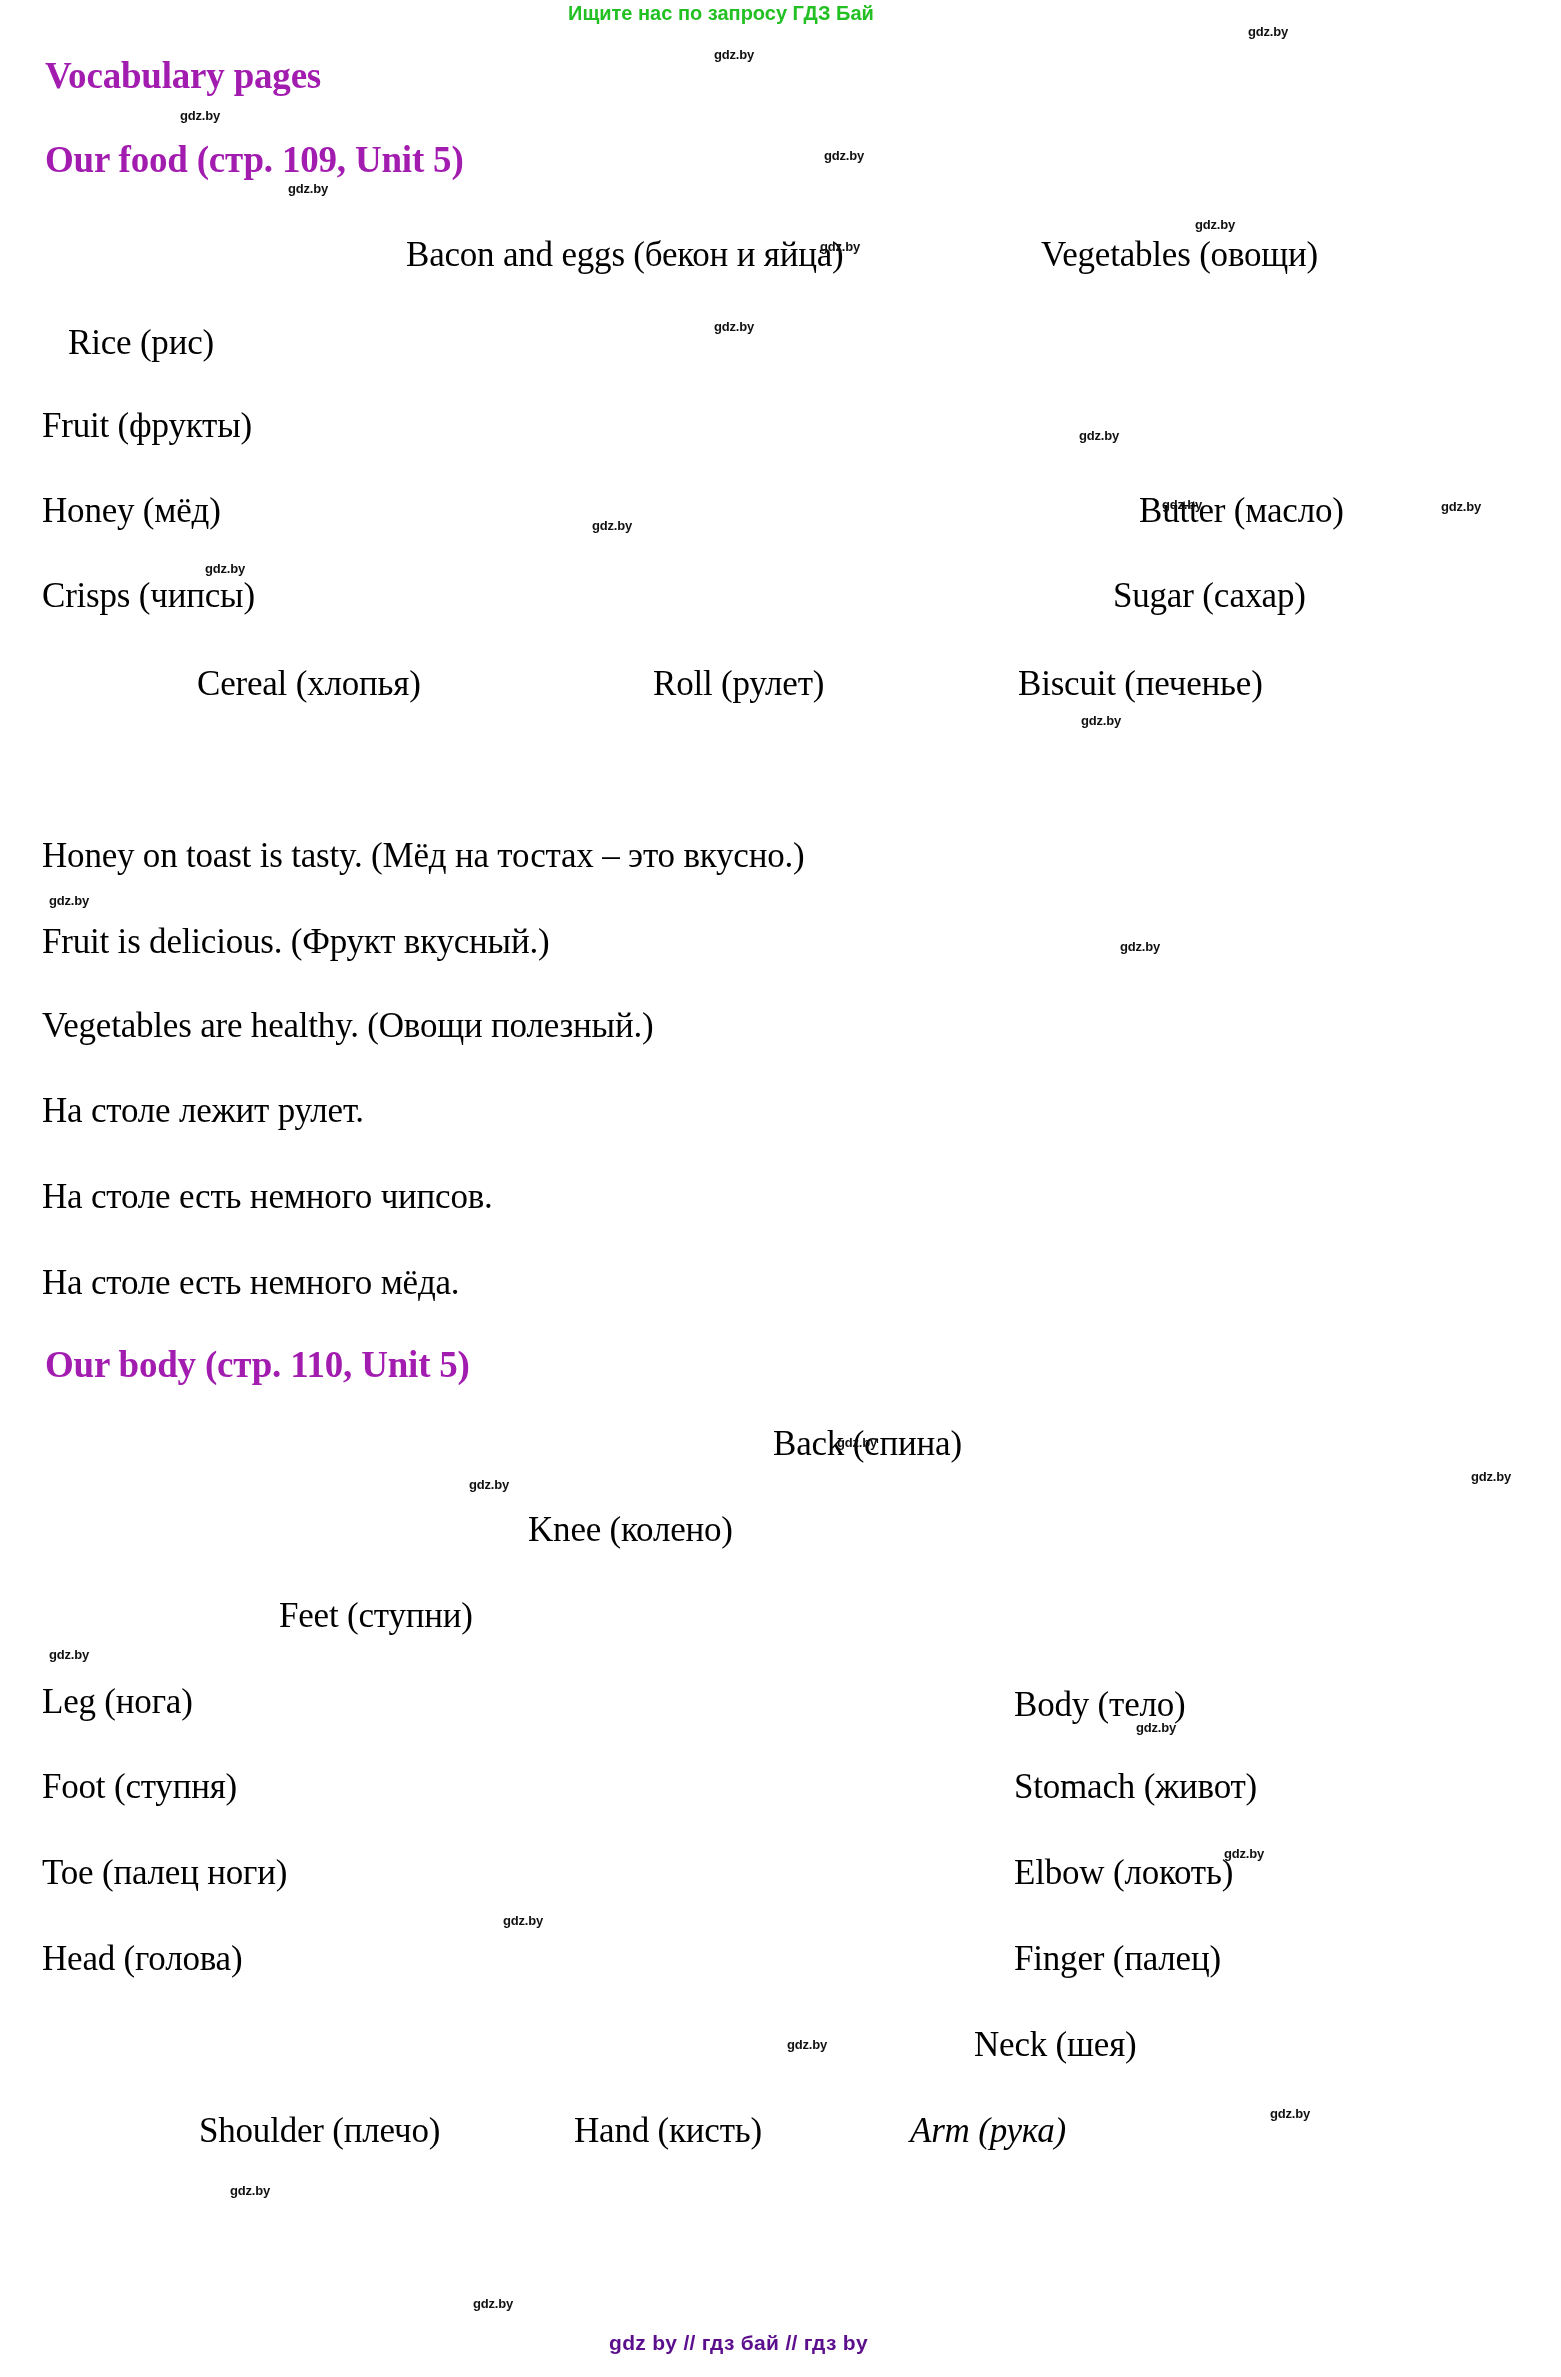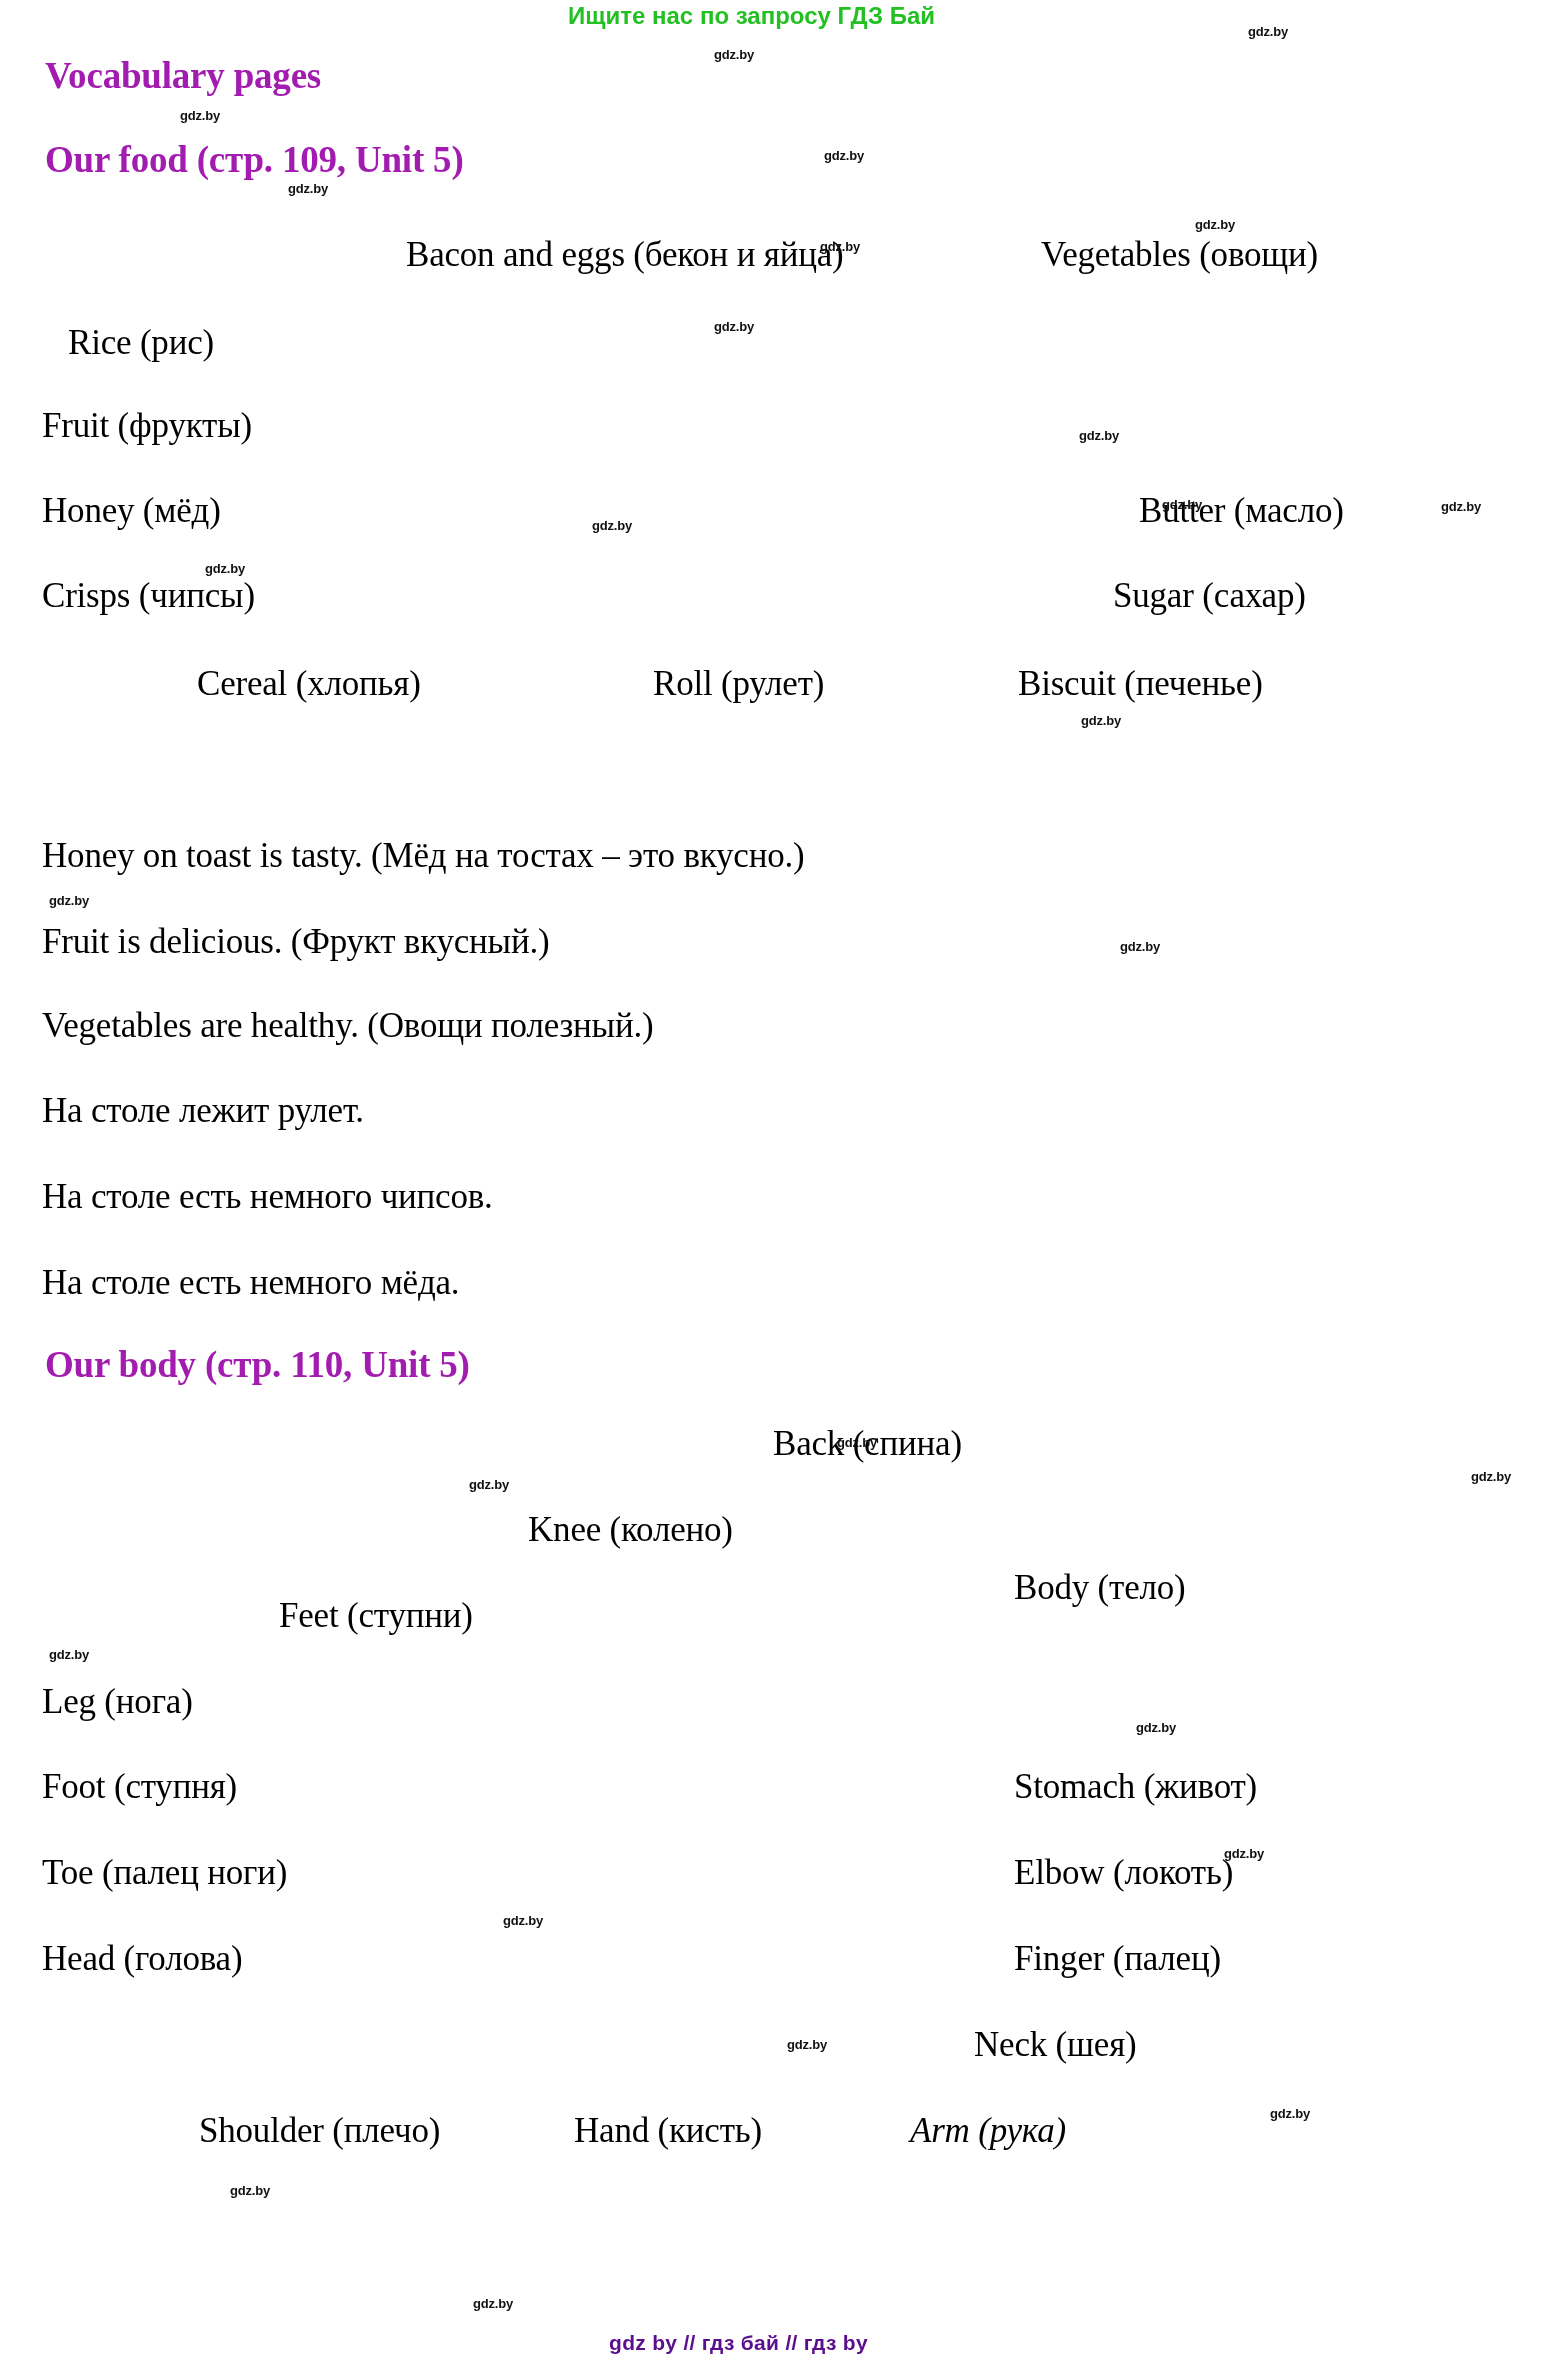--- a/index.html
+++ b/index.html
@@ -14,21 +14,21 @@
     background: #ffffff;
     overflow: hidden;
     font-family: "Liberation Serif", serif;
   }
   .abs { position: absolute; white-space: nowrap; }
 
   
   .promo {
     color: #22c022;
     font-family: "Liberation Sans", sans-serif;
-    font-size: 24px;
+    font-size: 20px;
     font-weight: 700;
     letter-spacing: 0px;
   }
 
   
   .heading {
     color: #a21caf;
     font-family: "Liberation Serif", serif;
     font-weight: 700;
     font-size: 37px;
@@ -90,21 +90,21 @@
   <div class="abs line" style="left:42px; top:1006px;">Vegetables are healthy. (Овощи полезный.)</div>
   <div class="abs line" style="left:42px; top:1091px;">На столе лежит рулет.</div>
   <div class="abs line" style="left:42px; top:1177px;">На столе есть немного чипсов.</div>
   <div class="abs line" style="left:42px; top:1263px;">На столе есть немного мёда.</div>
 
   <div class="abs heading" style="left:45px; top:1343px;">Our body (стр. 110, Unit 5)</div>
 
   <div class="abs line" style="left:773px; top:1424px;">Back (спина)</div>
   <div class="abs line" style="left:528px; top:1510px;">Knee (колено)</div>
   <div class="abs line" style="left:279px; top:1596px;">Feet (ступни)</div>
-  <div class="abs line" style="left:1014px; top:1568px;">Body (тело)</div>
+  <div class="abs line" style="left:1014px; top:1685px;">Body (тело)</div>
   <div class="abs line" style="left:42px; top:1682px;">Leg (нога)</div>
   <div class="abs line" style="left:42px; top:1767px;">Foot (ступня)</div>
   <div class="abs line" style="left:1014px; top:1767px;">Stomach (живот)</div>
   <div class="abs line" style="left:42px; top:1853px;">Toe (палец ноги)</div>
   <div class="abs line" style="left:1014px; top:1853px;">Elbow (локоть)</div>
   <div class="abs line" style="left:42px; top:1939px;">Head (голова)</div>
   <div class="abs line" style="left:1014px; top:1939px;">Finger (палец)</div>
   <div class="abs line" style="left:974px; top:2025px;">Neck (шея)</div>
   <div class="abs line" style="left:199px; top:2111px;">Shoulder (плечо)</div>
   <div class="abs line" style="left:574px; top:2111px;">Hand (кисть)</div>

